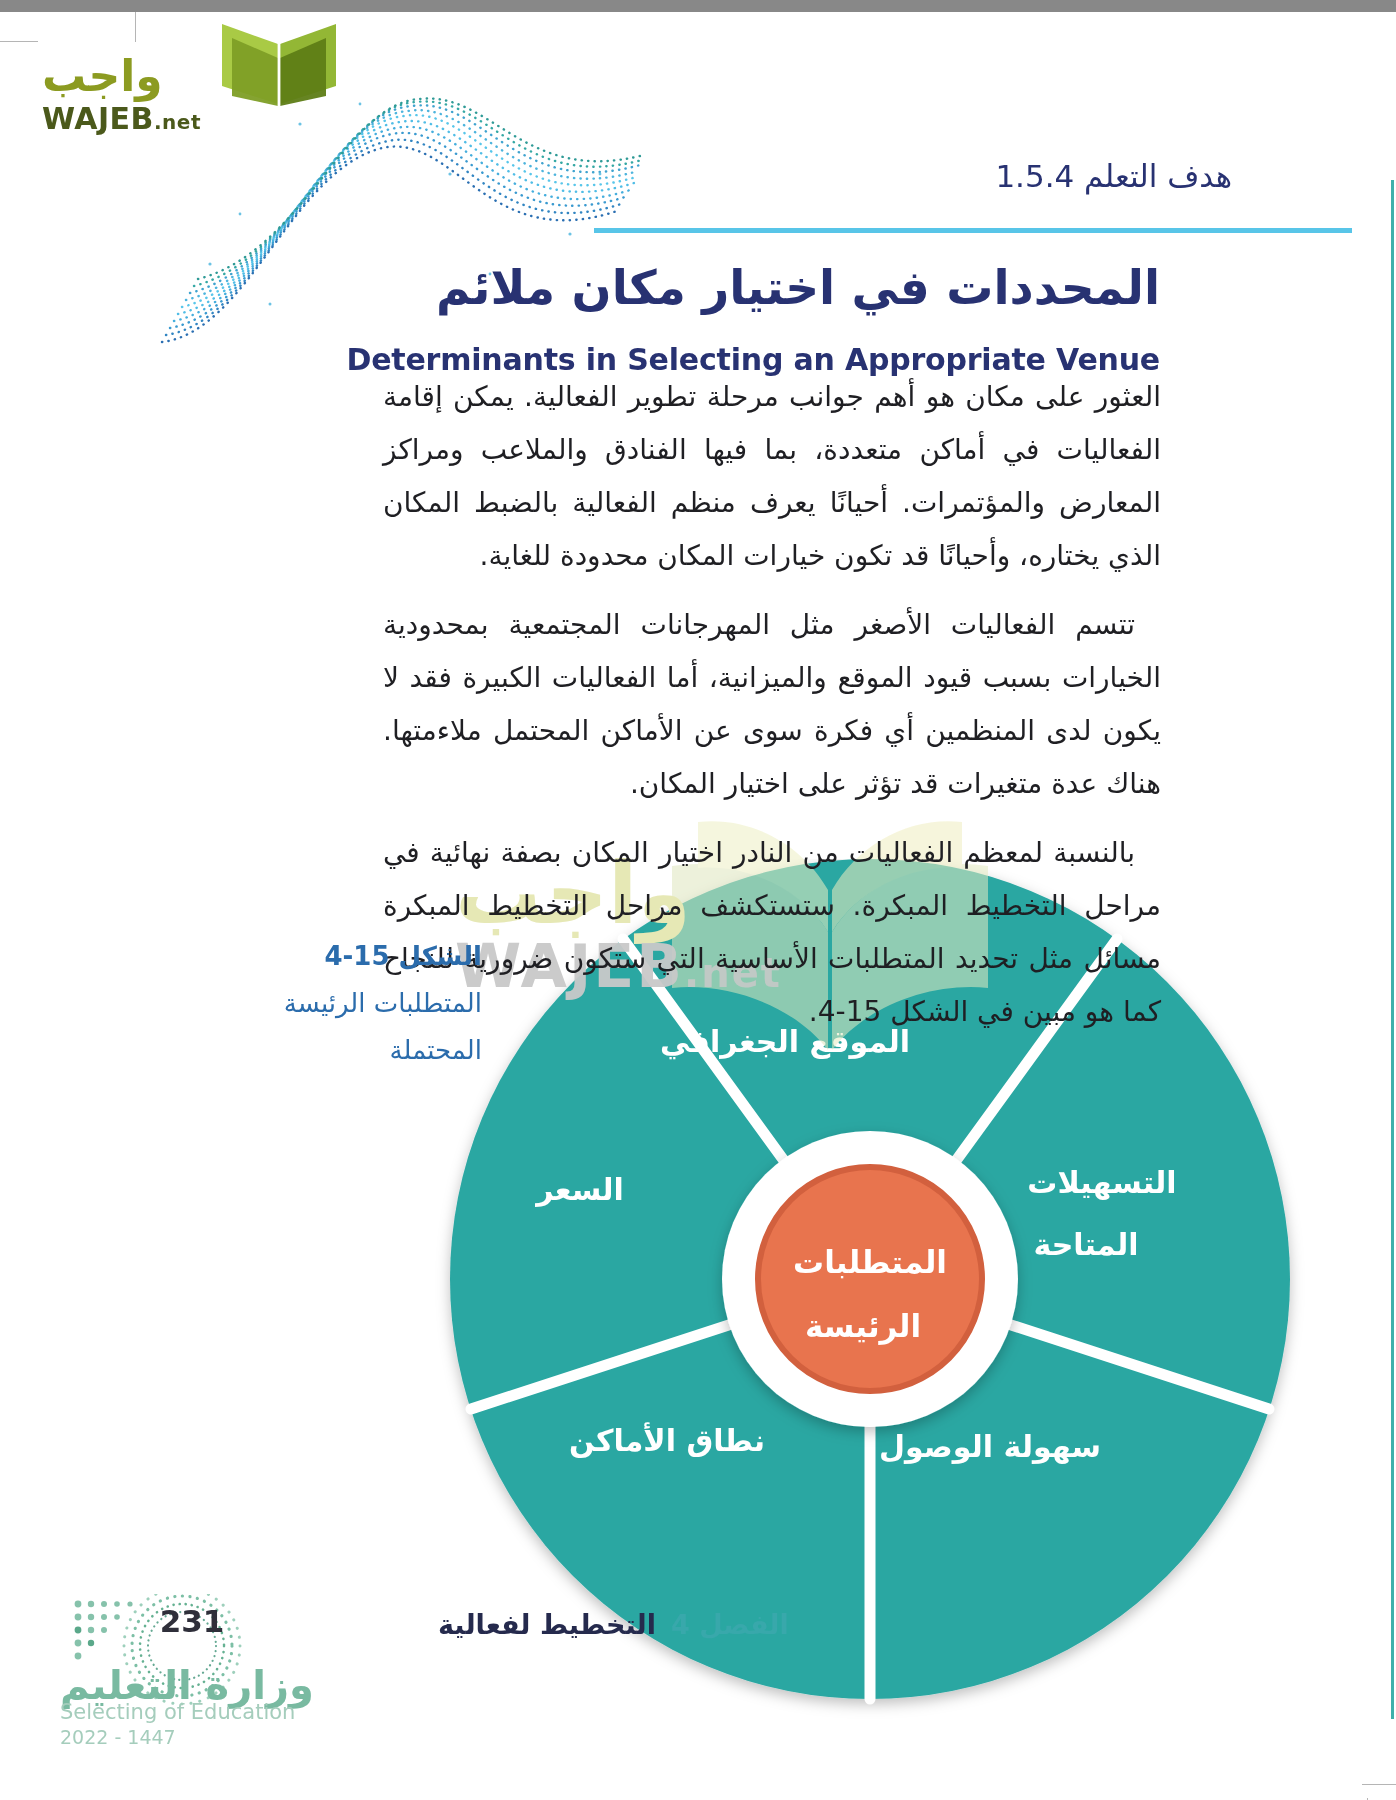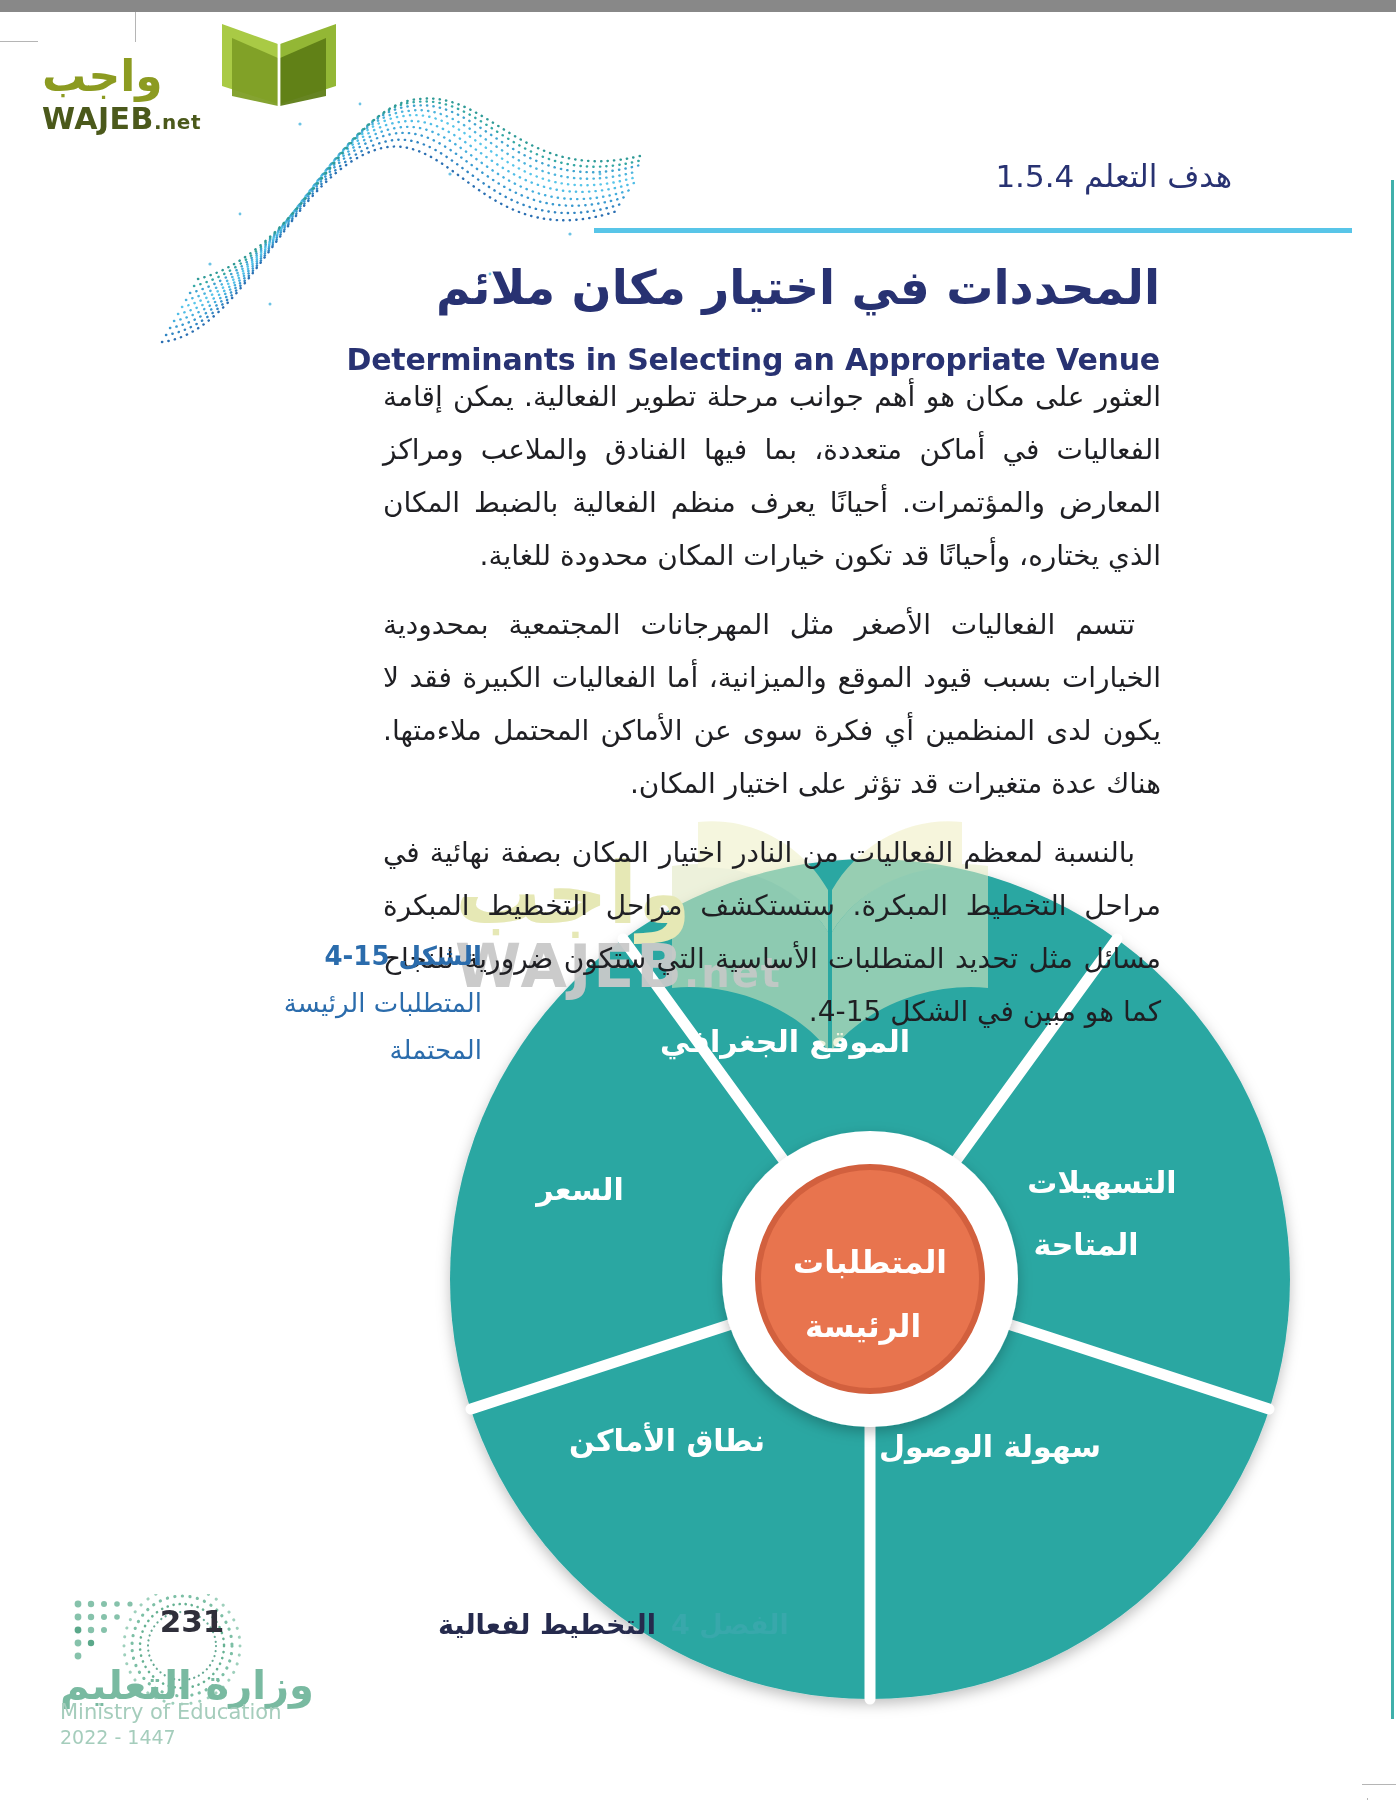--- a/index.html
+++ b/index.html
@@ -196,16 +196,16 @@
       <circle cx="10" cy="36" r="3.4" fill="#5aa88a"></circle>
         <circle cx="23" cy="36" r="3.2"></circle>
         <circle cx="36" cy="36" r="3"></circle>
       <circle cx="10" cy="49" r="3.4"></circle>
         <circle cx="23" cy="49" r="3.2" fill="#5aa88a"></circle>
       <circle cx="10" cy="62" r="3.4"></circle>
     </g>
     <text class="pageno" x="124" y="38" text-anchor="middle">231</text>
   </svg>
   <div class="moe-ar">وزارة التعليم</div>
-  <div class="moe-en">Ministry of Education</div>
+  <div class="moe-en">Selecting of Education</div>
   <div class="moe-years">2022 - 1447</div>
 
 </div>
 
 </body></html>

